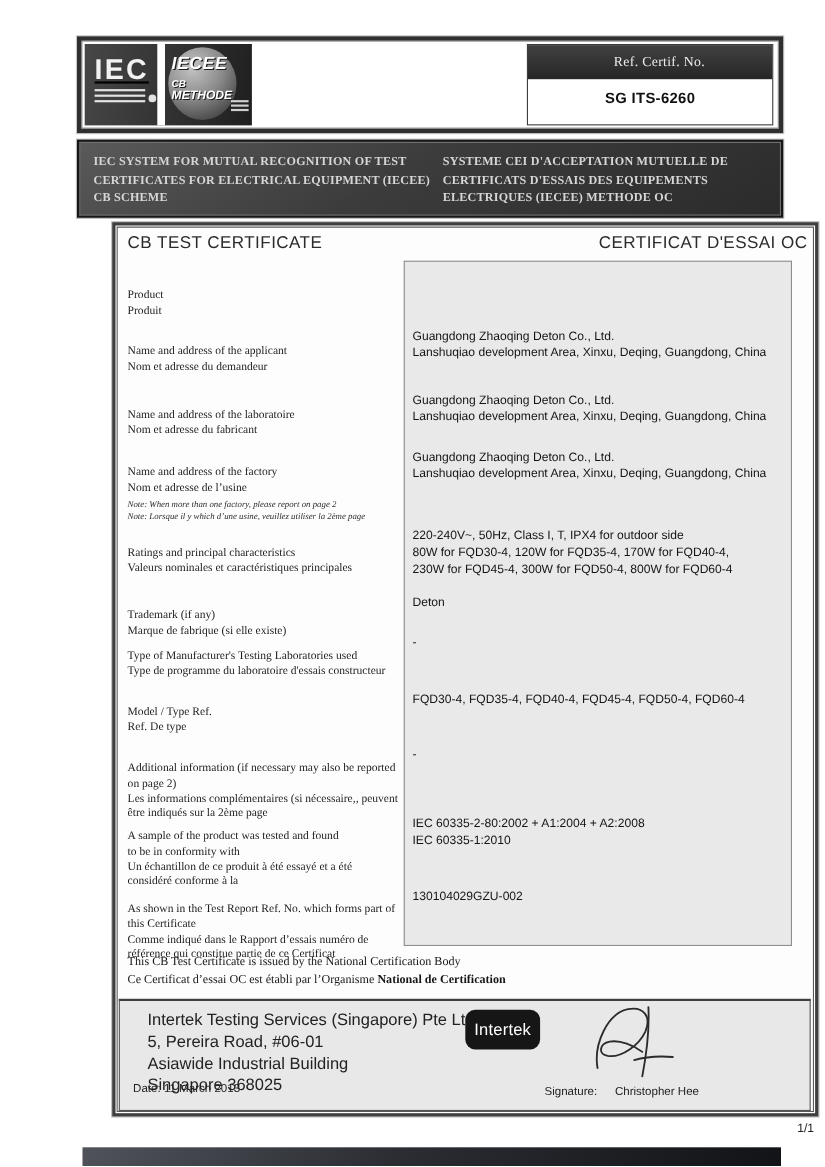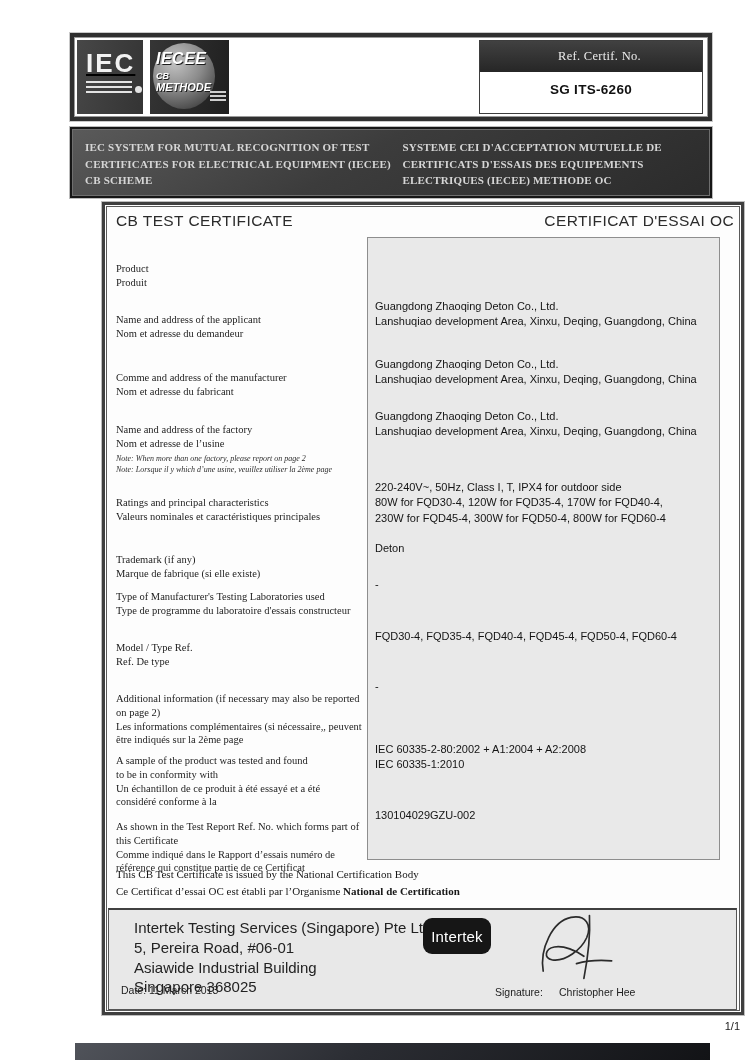--- a/index.html
+++ b/index.html
@@ -141,21 +141,21 @@
       <div>CERTIFICAT D'ESSAI OC</div>
     </div>
 
     <div class="panel"></div>
 
     <div class="flabel" style="top:43px">
       <div>Product</div><div>Produit</div></div>
     <div class="flabel" style="top:94px">
       <div>Name and address of the applicant</div><div>Nom et adresse du demandeur</div></div>
     <div class="flabel" style="top:152px">
-      <div>Comme and address of the manufacturer</div><div>Nom et adresse du fabricant</div></div>
+      <div>Name and address of the laboratoire</div><div>Nom et adresse du fabricant</div></div>
     <div class="flabel" style="top:204px">
       <div>Name and address of the factory</div><div>Nom et adresse de l’usine</div></div>
     <div class="fnote" style="top:238px">
       <div>Note: When more than one factory, please report on page 2</div><div>Note: Lorsque il y which d’une usine, veuillez utiliser la 2ème page</div></div>
     <div class="flabel" style="top:277px">
       <div>Ratings and principal characteristics</div><div>Valeurs nominales et caractéristiques principales</div></div>
     <div class="flabel" style="top:334px">
       <div>Trademark (if any)</div><div>Marque de fabrique (si elle existe)</div></div>
     <div class="flabel" style="top:371px">
       <div>Type of Manufacturer's Testing Laboratories used</div><div>Type de programme du laboratoire d'essais constructeur</div></div>

